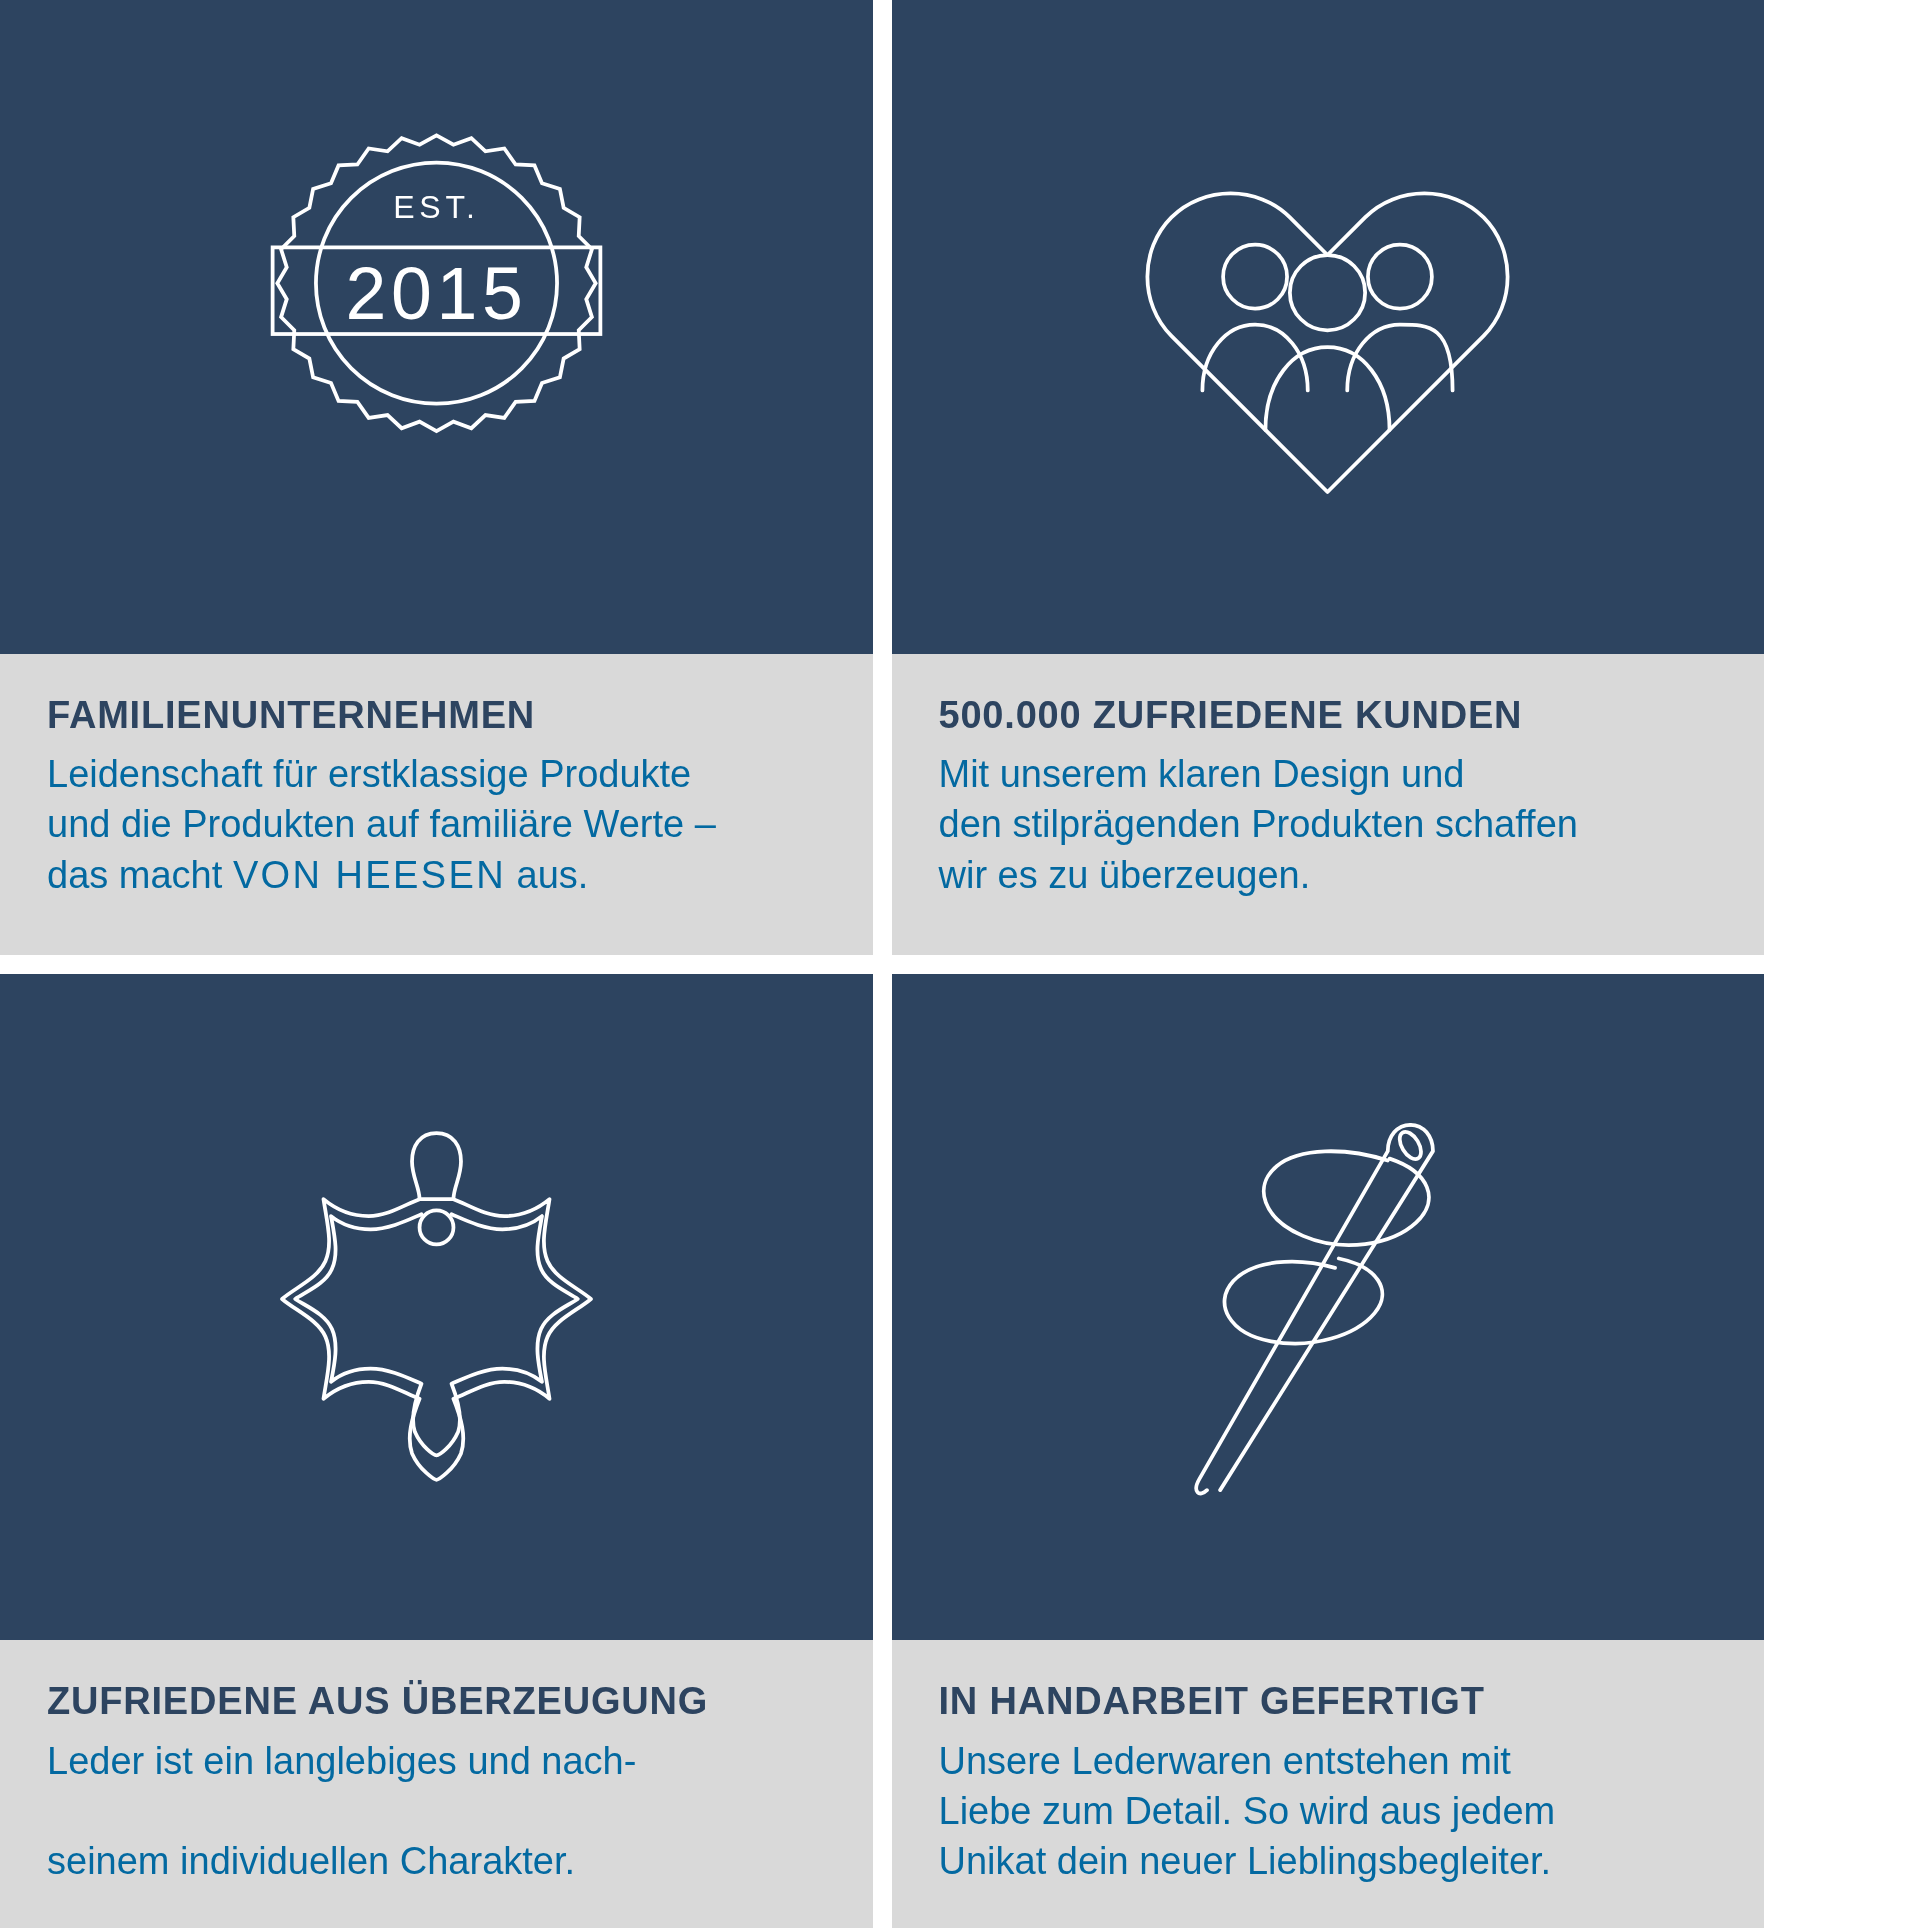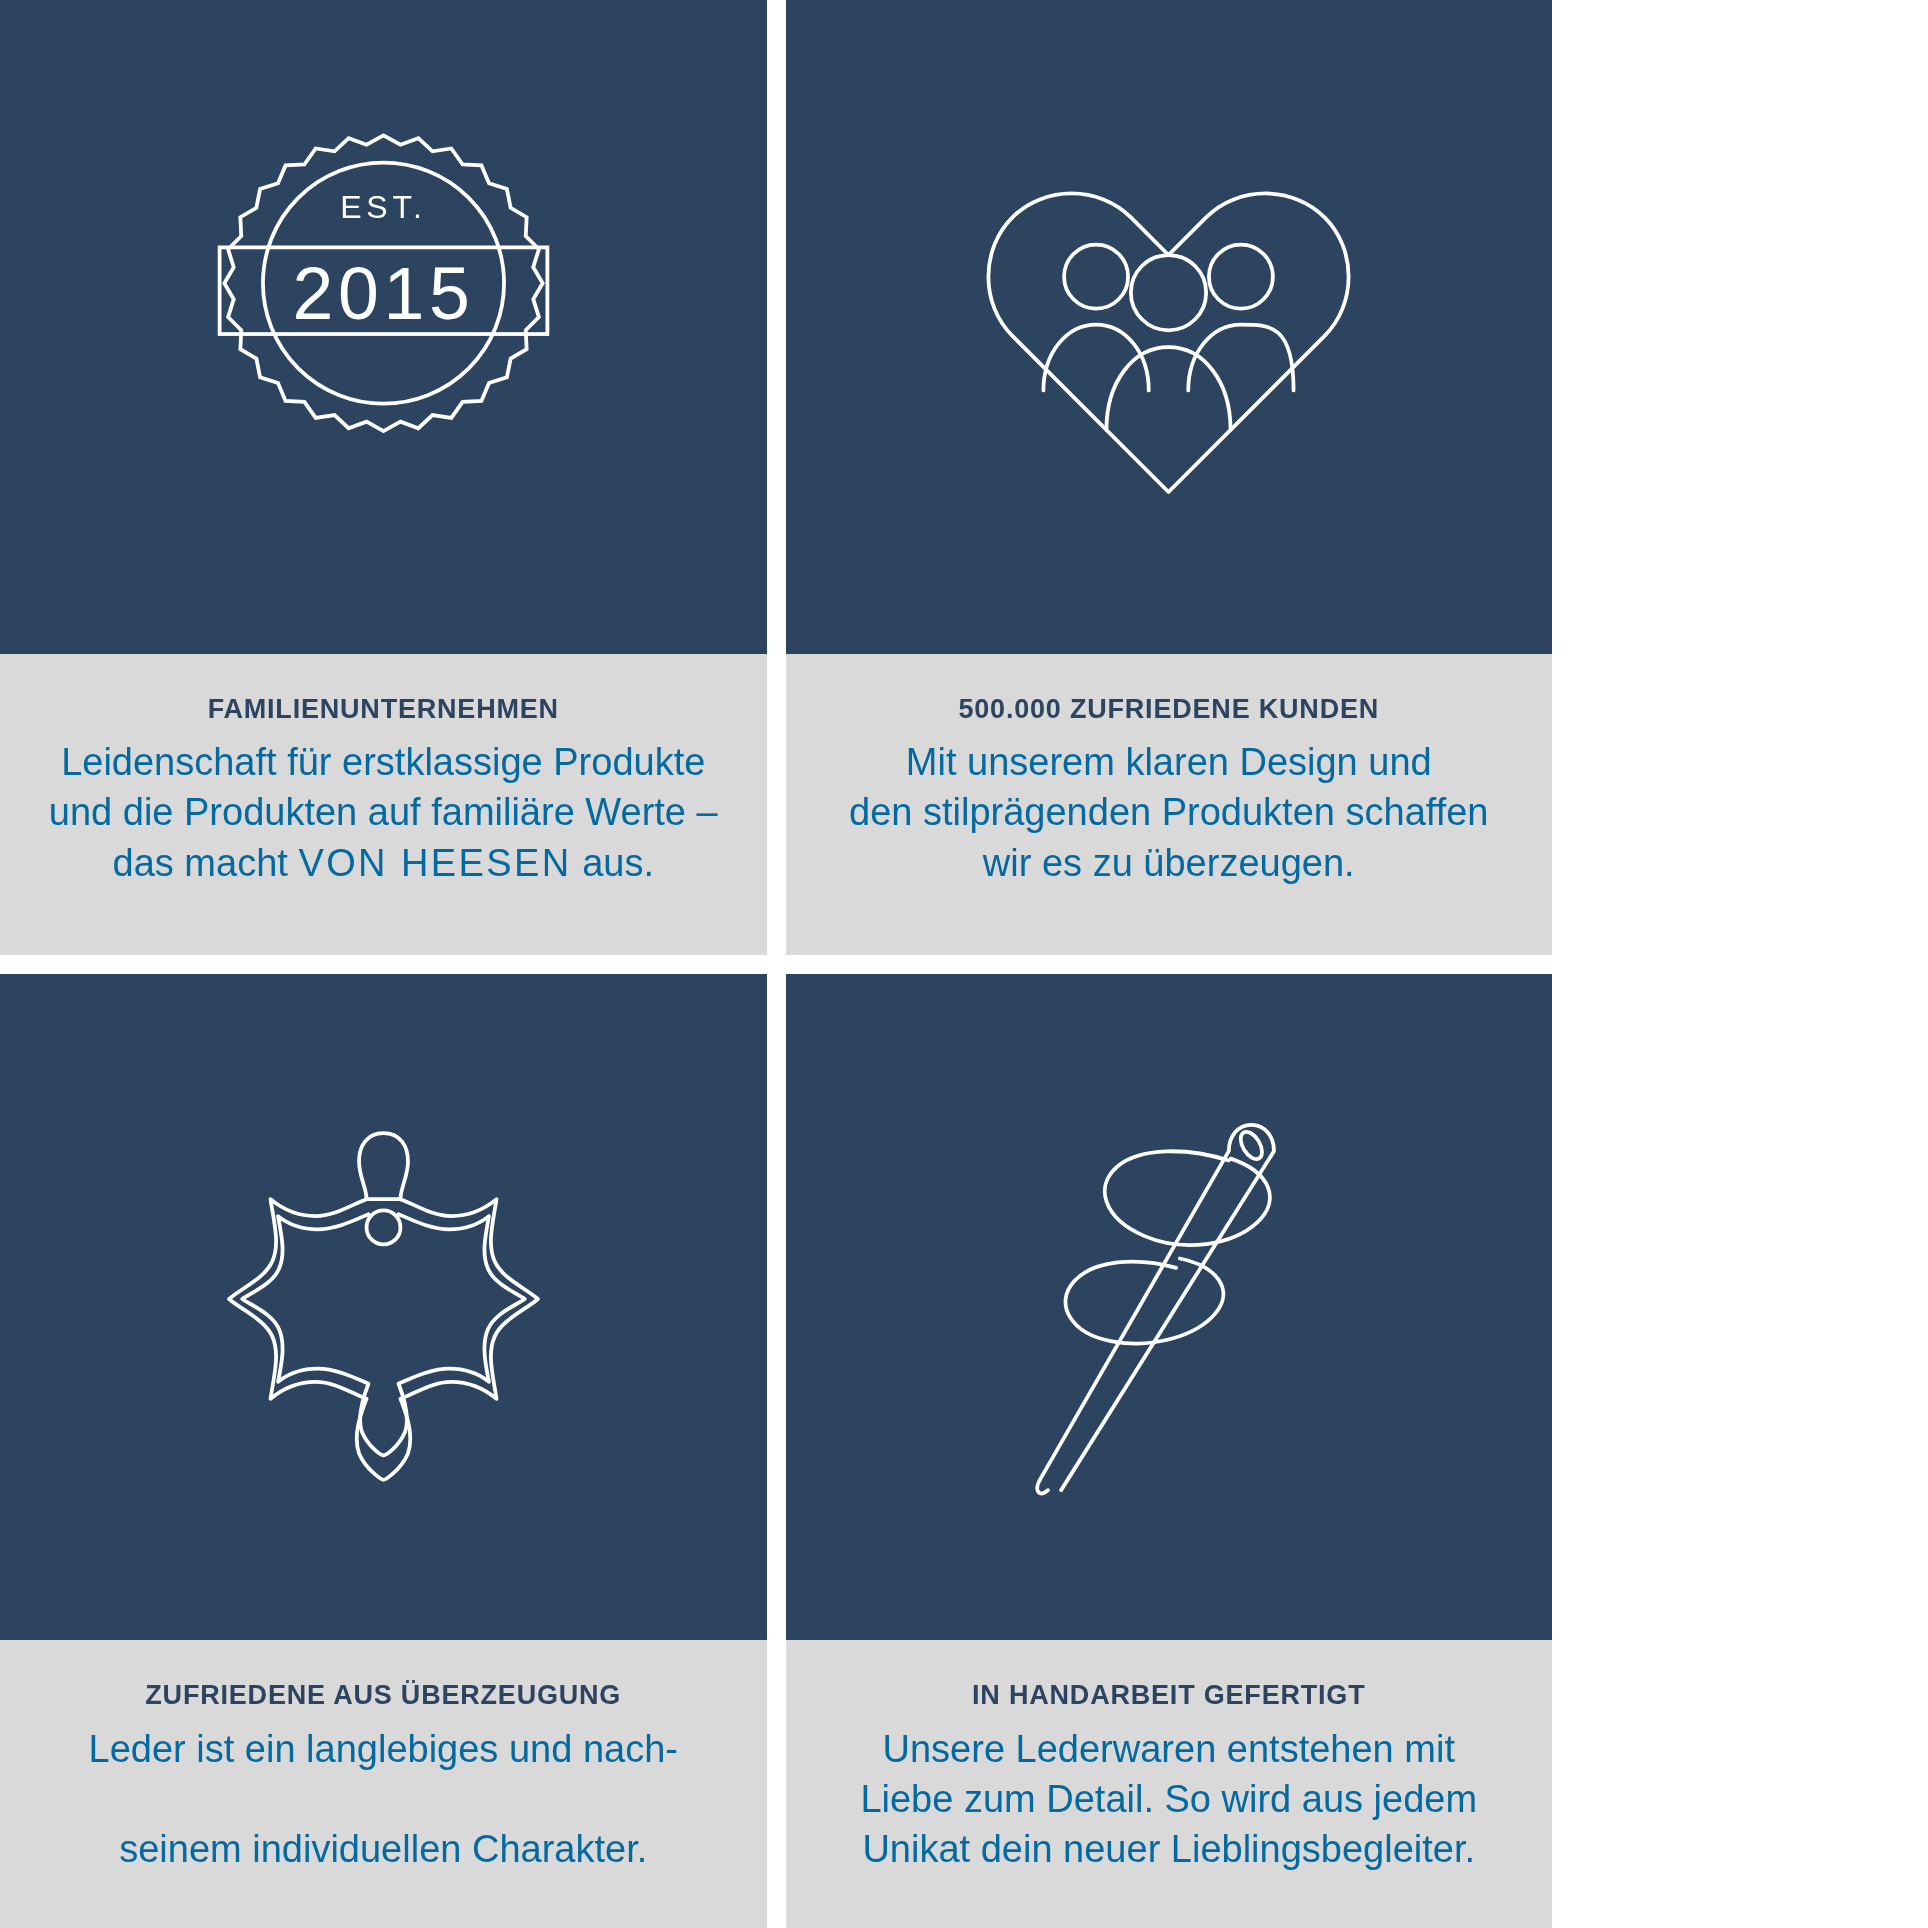--- a/index.html
+++ b/index.html
@@ -9,29 +9,28 @@
     background: #ffffff;
   }
   body {
     width: 1928px;
     height: 1928px;
     font-family: "Liberation Sans", sans-serif;
     overflow: hidden;
   }
 
   .grid {
-    width: 1552px;
+    width: 1764px;
     height: 1928px;
     display: grid;
     grid-template-columns: 1fr 1fr;
     grid-template-rows: 1fr 1fr;
     gap: 19px;
     background: #ffffff;
     box-sizing: border-box;
-    text-align: center;
   }
 
   .cell {
     display: flex;
     flex-direction: column;
     overflow: hidden;
     background: #ffffff;
   }
 
   .icon-area {
@@ -55,21 +54,21 @@
 
   .cell-top .text-area {
     height: 301px;
   }
   .cell-bottom .text-area {
     height: 288px;
   }
 
   .headline {
     color: #2d4460;
-    font-size: 27px;
+    font-size: 38px;
     font-weight: bold;
     letter-spacing: 0.8px;
     line-height: 1.1;
     margin: 0 0 13px 0;
   }
 
   .body-text {
     color: #0369a1;
     font-size: 38px;
     line-height: 1.32;

